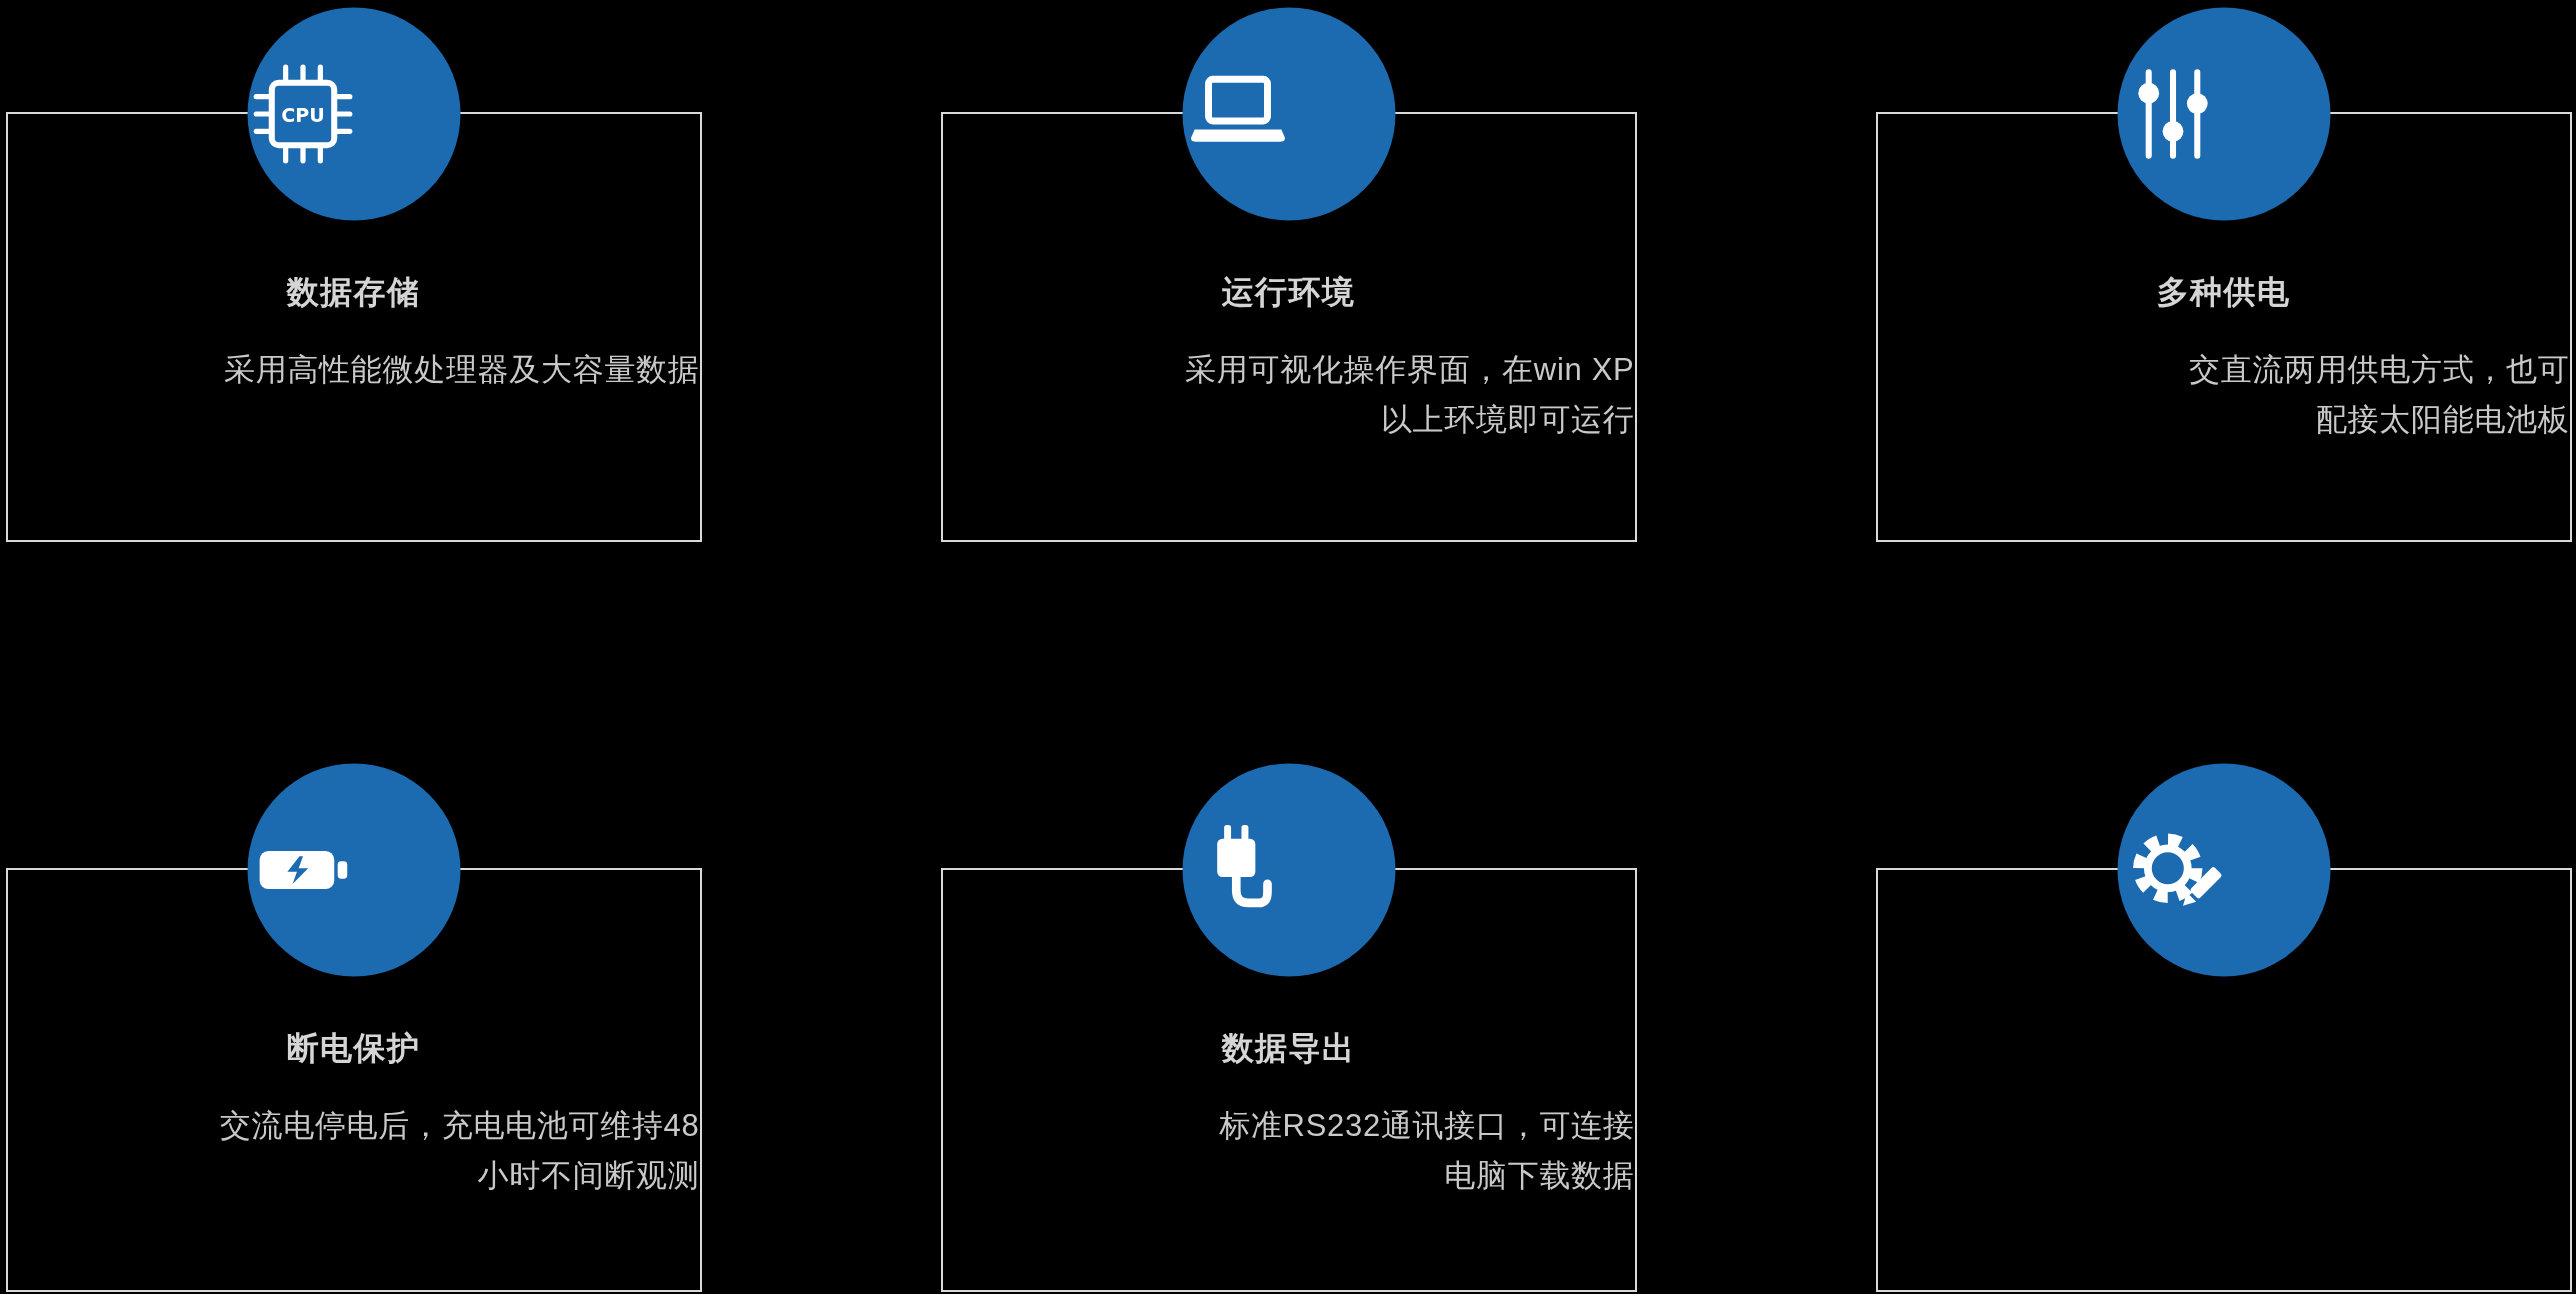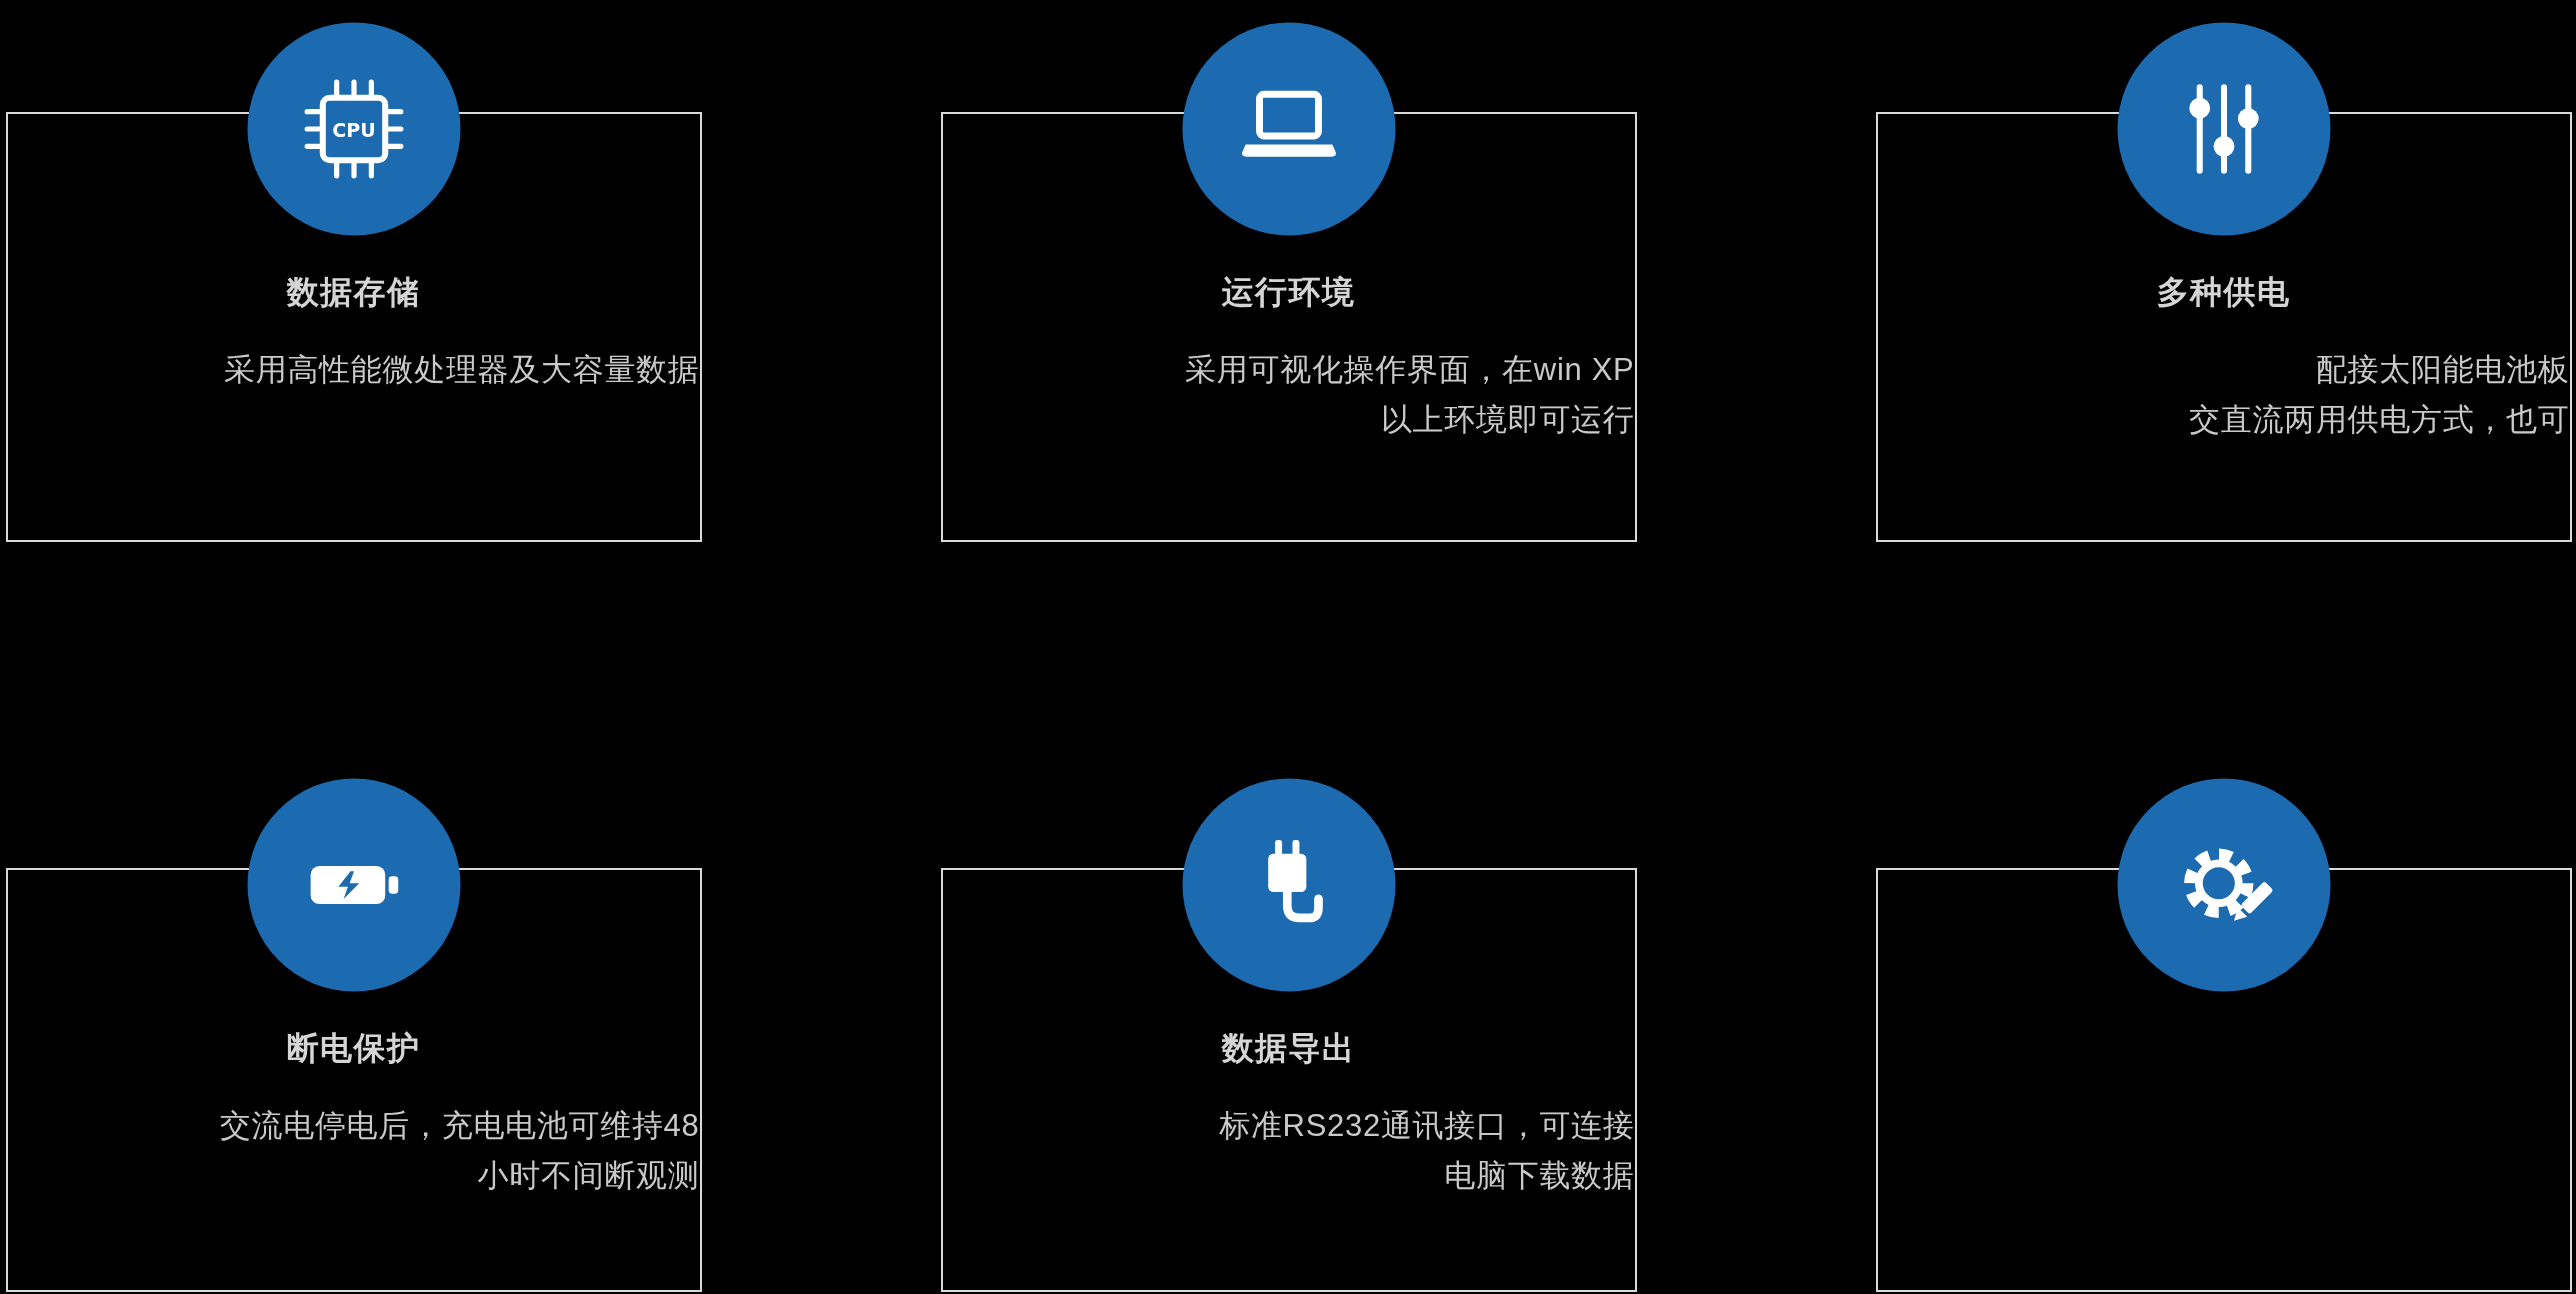--- a/index.html
+++ b/index.html
@@ -20,25 +20,25 @@
   .card{
     position:relative;
     width:696px;height:430px;
     border:2.1px solid var(--border);
     box-sizing:border-box;
     background:#000;
     text-align:center;
   }
   .row-2 .card{height:424px;}
   .icon-circle{
-    position:absolute;top:15px;left:50%;
+    position:absolute;top:0;left:50%;
     transform:translate(-50%,-50%);
     width:213px;height:213px;border-radius:50%;
     background:var(--accent);
-    display:flex;align-items:center;justify-content:center;
+    display:flex;align-items:center;
   }
   .icon-circle svg{width:111px;height:111px;display:block;}
   .card-content{padding-top:157px;}
   .card-title{
     font-size:32px;font-weight:700;color:var(--title);
     letter-spacing:1.4px;margin:0 0 30px 0;font-family:Liberation Mono, monospace;
   }
   .card-desc{font-size:31px;color:var(--body);line-height:50px;letter-spacing:0.7px;}
   .desc-line{white-space:nowrap;text-align:right;}
 </style>
@@ -90,22 +90,22 @@
             <path d="M18 8 V56 M32 8 V56 M46 8 V56"></path>
           </g>
           <circle cx="18" cy="20" r="6" fill="#fff"></circle>
           <circle cx="32" cy="42" r="6" fill="#fff"></circle>
           <circle cx="46" cy="26" r="6" fill="#fff"></circle>
         </svg>
       </div>
       <div class="card-content">
         <div class="card-title">多种供电</div>
         <div class="card-desc">
+          <div class="desc-line">交直流两用供电方式，也可</div>
           <div class="desc-line">配接太阳能电池板</div>
-          <div class="desc-line">交直流两用供电方式，也可</div>
         </div>
       </div>
     </div>
 
   </div>
 
   <div class="row row-2">
 
     <div class="card">
       <div class="icon-circle">

